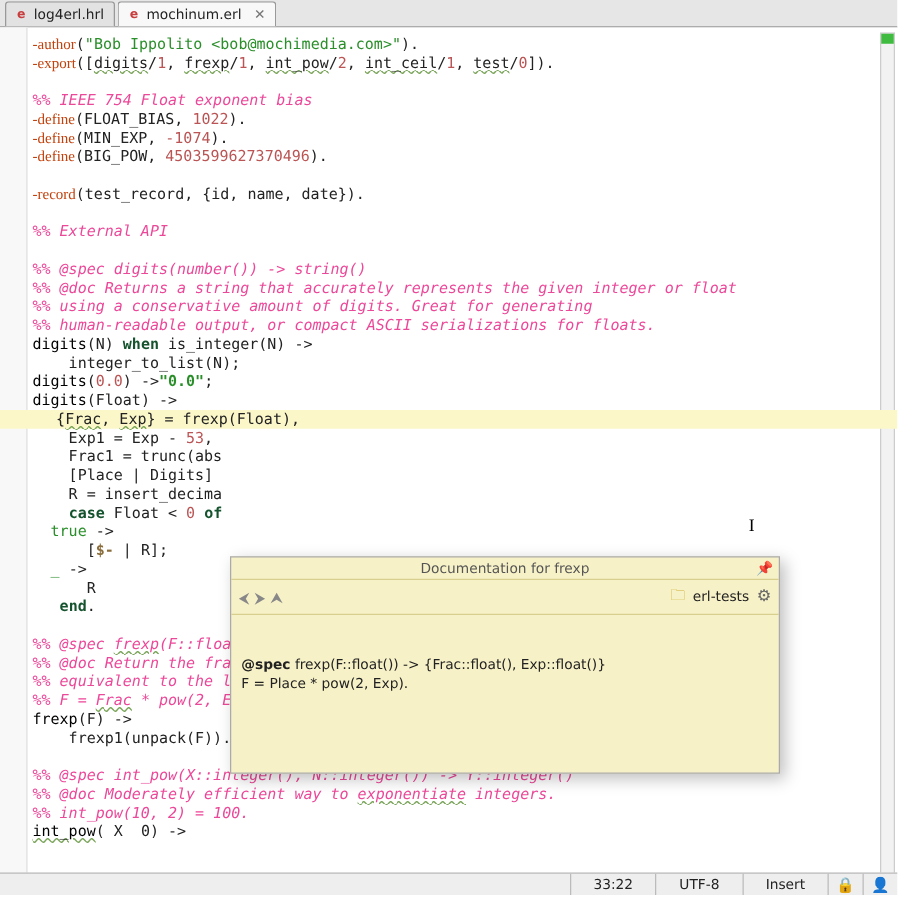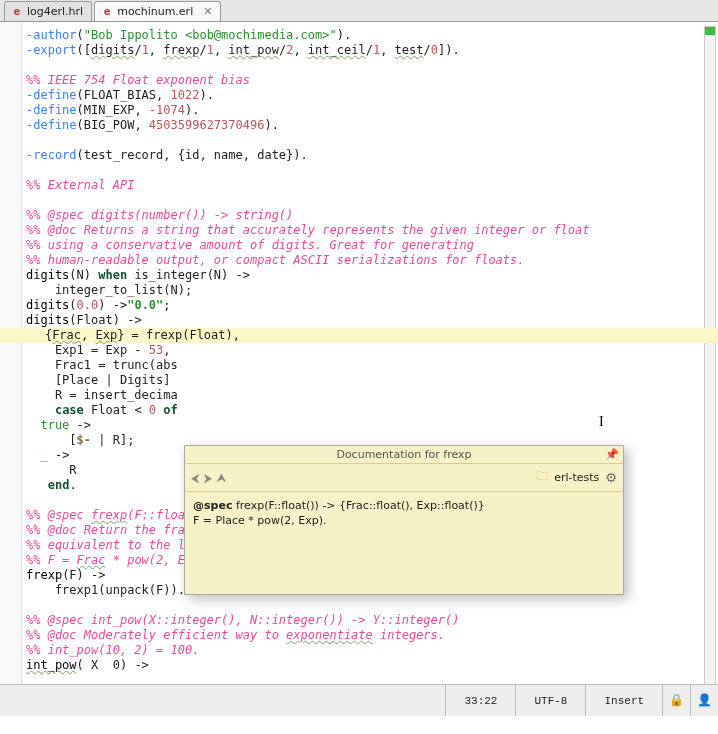--- a/index.html
+++ b/index.html
@@ -89,36 +89,36 @@
     border-right: 1px solid #e0e0e0;
   }
 
   .hl { background: #fbf7c9; display:block; margin-left:-26px; padding-left:16px; }
 
   .kw { color: #14532d; font-weight: bold; }
   .str { color: #2a8f2a; }
   .num { color: #b55; }
   .atom { color: #2a8f2a; }
   .spec { color: #ec4899; font-style: italic; }
-  .attr { color: #3b82f6; }
+  .attr { color: #c2410c; font-family: Liberation Serif, serif; }
   .fn { color: #000; }
   .squig {
     text-decoration: underline wavy #7aa55a;
     text-decoration-thickness: 1px;
   }
   .strb { color: #2a8f2a; font-weight: bold; }
   .lit { color: #8a6d3b; font-weight: bold; }
 
   
   .tooltip {
     position: absolute;
     left: 184px;
     top: 423px;
     width: 440px;
-    height: 150px;
+    height: 174px;
     background: #f7f1c7;
     border: 1px solid #aaa;
     box-shadow: 4px 4px 12px rgba(0,0,0,0.25);
     font-size: 11px;
   }
   .tooltip .tt-title {
     text-align: center;
     padding: 2px 0;
     border-bottom: 1px solid #d8cf8f;
     color: #555;
@@ -146,42 +146,42 @@
     font-size: 12px;
   }
   .tooltip .tt-right { margin-left: auto; display: flex; align-items: center; gap: 6px; }
   .tooltip .tt-right .folder { color: #d0b23c; font-size: 12px; }
   .tooltip .tt-right .gear { color: #666; font-size: 13px; cursor: pointer; }
   .tooltip .tt-body {
     padding: 6px 8px;
     font-family: "DejaVu Sans", Arial, sans-serif;
     font-size: 11px;
     line-height: 15px;
+    margin-top: 26px;
   }
   .tbold { font-weight: bold; }
 
   .cursor-I {
     position: absolute;
     left: 599px; top: 392px;
     font-size: 14px;
     color: #000;
     font-family: serif;
   }
 
   
   .status {
     position: absolute;
     bottom: 0; left: 0; right: 0;
     display: flex;
     align-items: flex-start;
-    height: 32px;
+    height: 18px;
     background: #eee;
     border-top: 1px solid #bbb;
     font-size: 11px;
-    font-family: Liberation Mono, monospace;
   }
   .status .cell {
     border-left: 1px solid #bbb;
     padding: 2px 18px;
     height: 100%;
     display: flex;
     align-items: center;
   }
   .status .spacer { flex: 1; }
   .status .first { border-left: none; }

